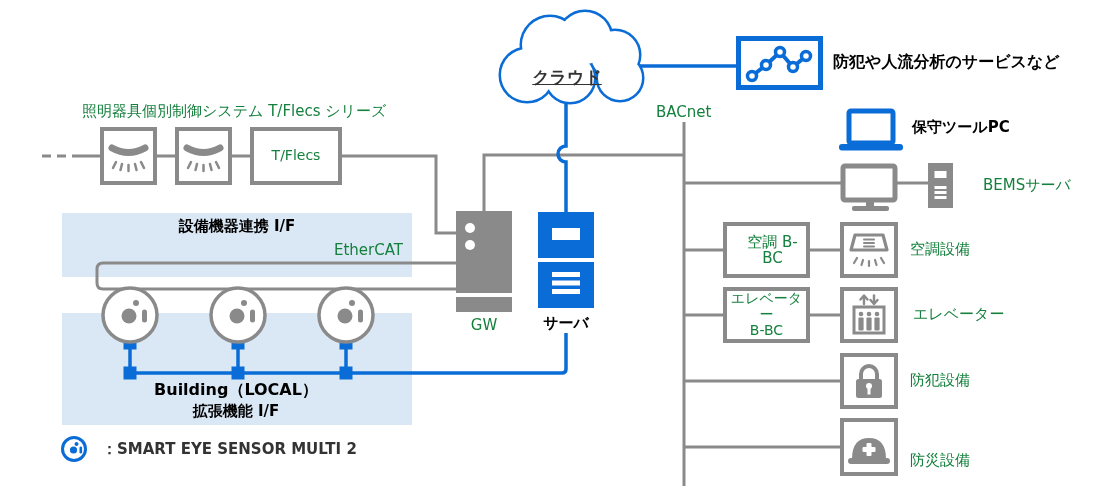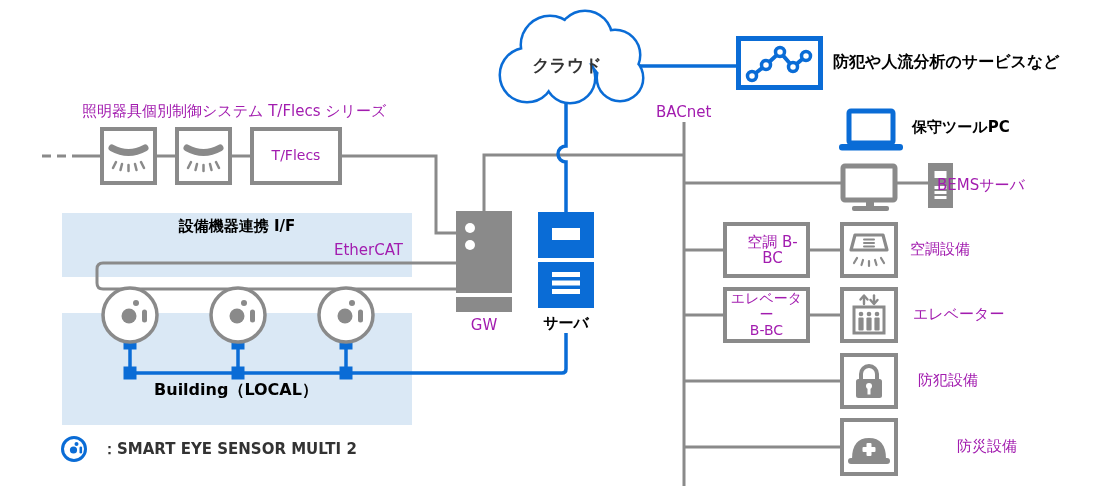--- a/index.html
+++ b/index.html
@@ -6,21 +6,21 @@
   #stage{position:relative;width:1100px;height:500px;background:#fff;overflow:hidden;
          font-family:"DejaVu Sans","Liberation Sans",sans-serif;}
   .band{position:absolute;background:#dae8f5;}
   svg{display:block;}
   #lines{position:absolute;left:0;top:0;z-index:1;}
   .box{position:absolute;z-index:2;box-sizing:border-box;border:4px solid #8a8a8a;background:#fff;
        display:flex;align-items:center;justify-content:center;flex-direction:column;}
   .bbox{position:absolute;z-index:2;box-sizing:border-box;border:5px solid #0a6cd6;background:#fff;
         display:flex;align-items:center;justify-content:center;}
   .lbl{position:absolute;z-index:2;white-space:nowrap;}
-  .g{color:#a21caf;}
+  .g{color:#15803d;}
   .b{color:#000000;font-weight:bold;}
   .d{color:#333333;}
   .s15{font-size:15px;line-height:1.1;}
   .s14{font-size:14px;line-height:1.12;}
   .s16{font-size:16px;line-height:1.1;}
   .s17{font-size:17px;line-height:1.1;}
   .ctr{text-align:center;}
   .rgt{text-align:right;}
 </style>
 </head>
@@ -168,42 +168,43 @@
       </g>
     </svg>
   </div>
   <div class="box g s14 ctr" style="left:250px;top:127px;width:92px;height:58px;">
     <span>T/Flecs</span>
   </div>
 
   <div class="lbl b s15 ctr" style="left:62px;top:218px;width:350px;">設備機器連携 I/F</div>
   <div class="lbl g s15 rgt" style="left:250px;top:242px;width:153px;">EtherCAT</div>
   <div class="lbl b s16 ctr" style="left:120px;top:381px;width:232px;">Building（LOCAL）</div>
+  <div class="lbl b s15 ctr" style="left:120px;top:403px;width:232px;">拡張機能 I/F</div>
 
   <div class="lbl g s15 ctr" style="left:456px;top:317px;width:56px;">GW</div>
   <div class="lbl b s15 ctr" style="left:538px;top:315px;width:56px;">サーバ</div>
 
-  <div class="lbl d s17 ctr" style="left:518px;top:56px;width:98px;font-weight:bold;">クラウド</div>
+  <div class="lbl d s17 ctr" style="left:518px;top:68px;width:98px;font-weight:bold;text-decoration:underline;">クラウド</div>
   <div class="bbox" style="left:736px;top:36px;width:87px;height:54px;">
     <svg width="77" height="44" viewBox="0 0 77 44">
       <path d="M11,35 L25,24 L39,11 L52,26 L65,15" fill="none" stroke="#0a6cd6" stroke-width="4"></path>
       <g fill="#fff" stroke="#0a6cd6" stroke-width="3.5">
         <circle cx="11" cy="35" r="4.5"></circle>
           <circle cx="25" cy="24" r="4.5"></circle>
           <circle cx="39" cy="11" r="4.5"></circle>
         <circle cx="52" cy="26" r="4.5"></circle>
           <circle cx="65" cy="15" r="4.5"></circle>
       </g>
     </svg>
   </div>
   <div class="lbl b s16" style="left:833px;top:53px;">防犯や人流分析のサービスなど</div>
 
   <div class="lbl g s15" style="left:656px;top:104px;">BACnet</div>
   <div class="lbl b s15" style="left:912px;top:119px;">保守ツールPC</div>
-  <div class="lbl g s15" style="left:937px;top:177px;">BEMSサーバ</div>
+  <div class="lbl g s15" style="left:983px;top:177px;">BEMSサーバ</div>
 
   <div class="box g s15 ctr" style="left:723px;top:222px;width:87px;height:56px;padding-left:12px;">
     <span>空調 B-BC</span>
   </div>
   <div class="box" style="left:840px;top:222px;width:58px;height:56px;">
     <svg width="50" height="48" viewBox="0 0 50 48">
       <path d="M11,9 H39 L43,24 H7 Z" fill="#fff" stroke="#8a8a8a" stroke-width="3.2" stroke-linejoin="round"></path>
       <g stroke="#8a8a8a" stroke-width="2" stroke-linecap="round">
         <line x1="20" y1="13.5" x2="30" y2="13.5"></line>
           <line x1="20" y1="17" x2="30" y2="17"></line>
@@ -246,27 +247,27 @@
   <div class="lbl g s15" style="left:913px;top:306px;">エレベーター</div>
 
   <div class="box" style="left:840px;top:353px;width:58px;height:56px;">
     <svg width="50" height="48" viewBox="0 0 50 48">
       <path d="M17,22 V17 A8,8 0 0 1 33,17 V22" fill="none" stroke="#8a8a8a" stroke-width="4"></path>
       <rect x="12" y="22" width="26" height="19" rx="2.5" fill="#8a8a8a"></rect>
       <circle cx="25" cy="29" r="3" fill="#fff"></circle>
         <rect x="23.5" y="31" width="3" height="6.5" fill="#fff"></rect>
     </svg>
   </div>
-  <div class="lbl g s15" style="left:910px;top:372px;margin-left:8px;">防犯設備</div>
+  <div class="lbl g s15" style="left:910px;top:372px;">防犯設備</div>
 
   <div class="box" style="left:840px;top:418px;width:58px;height:58px;">
     <svg width="50" height="50" viewBox="0 0 50 50">
       <path d="M8,37 Q8,16 25,16 Q42,16 42,37 Z" fill="#8a8a8a"></path>
       <rect x="4" y="36" width="42" height="6" rx="3" fill="#8a8a8a"></rect>
       <rect x="22.5" y="21" width="5" height="13" rx="1" fill="#fff"></rect>
       <rect x="18.5" y="25" width="13" height="5" rx="1" fill="#fff"></rect>
     </svg>
   </div>
-  <div class="lbl g s15" style="left:910px;top:438px;margin-left:47px;">防災設備</div>
+  <div class="lbl g s15" style="left:910px;top:452px;">防災設備</div>
 
   <div class="lbl d s15" style="left:102px;top:441px;font-weight:bold;">：SMART EYE SENSOR MULTI 2</div>
 
 </div>
 
 </body></html>

